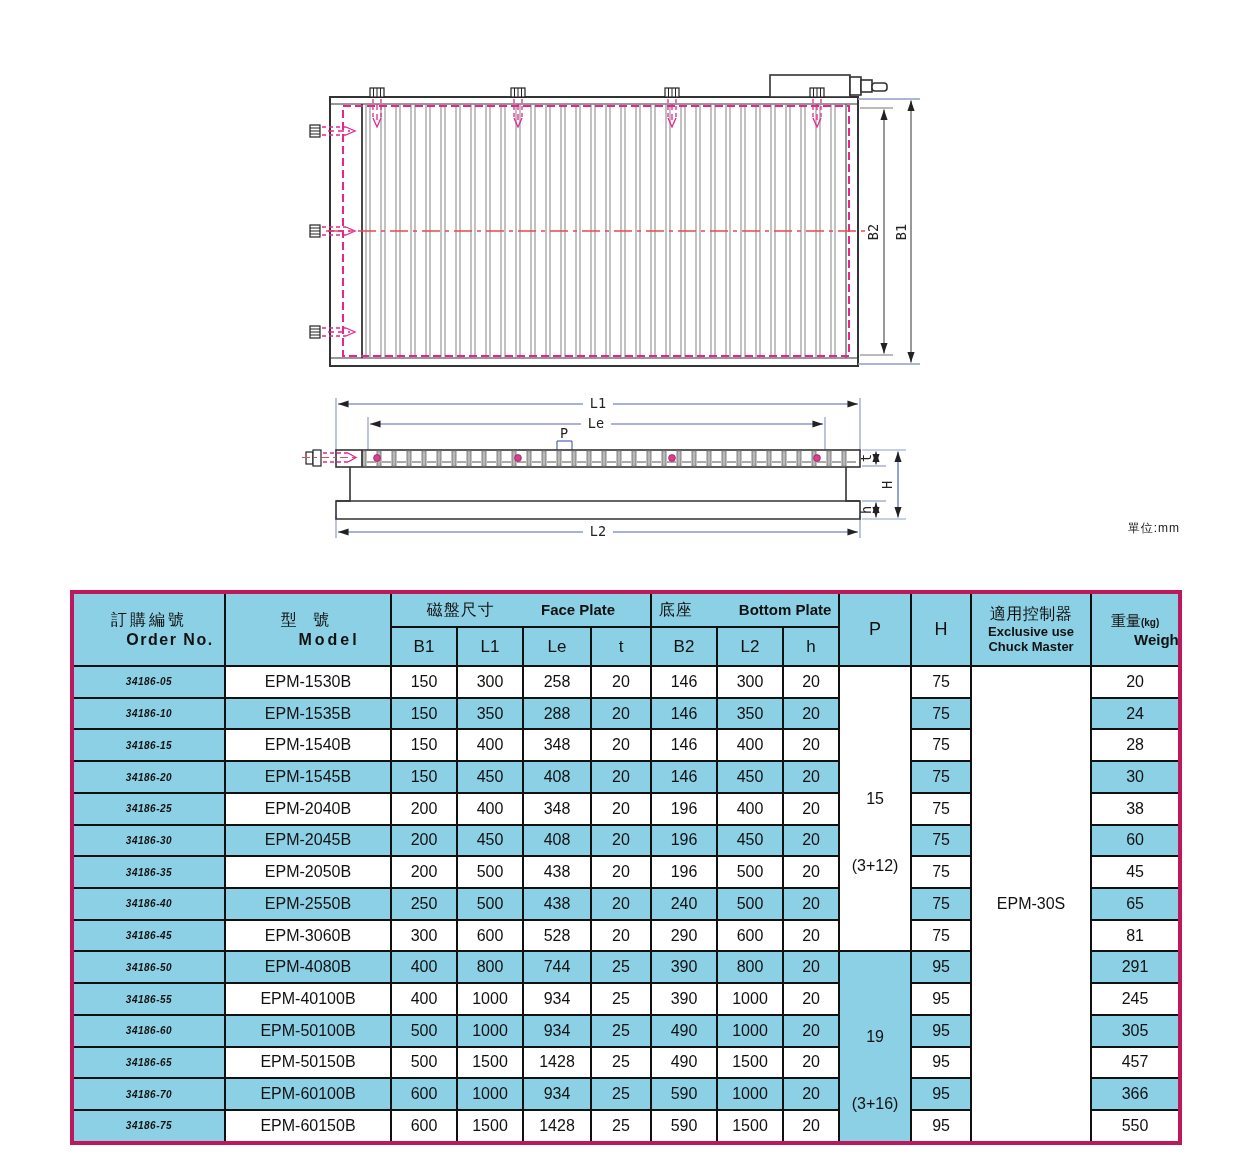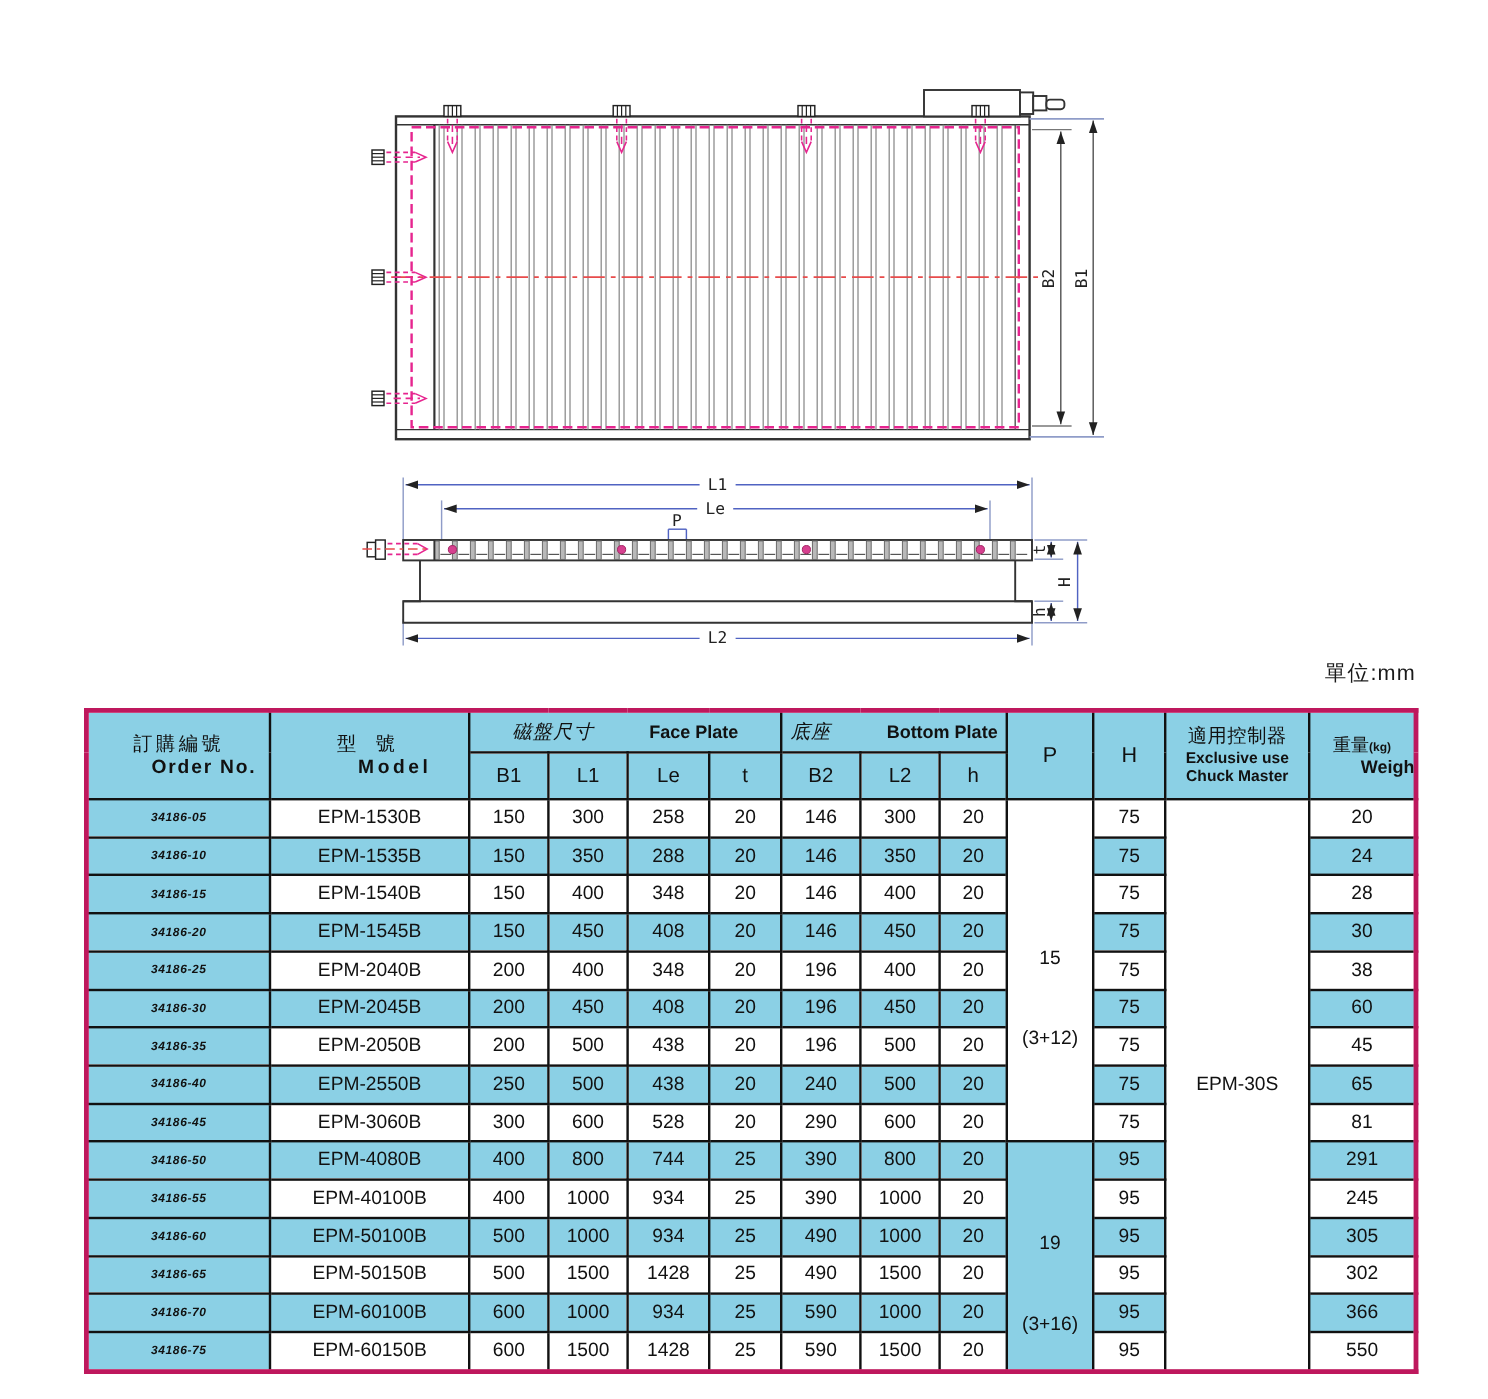--- a/index.html
+++ b/index.html
@@ -3,38 +3,38 @@
 <meta charset="utf-8">
 <style>
   html,body{margin:0;padding:0;}
   body{
     width:1240px;height:1166px;position:relative;background:#fff;
     font-family:"Liberation Sans", sans-serif;color:#111;
     overflow:hidden;
   }
   #drawing{position:absolute;left:0;top:0;}
   .unit-label{
-    position:absolute;top:549px;right:60px;
-    font-size:18px;color:#1a1a1a;letter-spacing:1px;
+    position:absolute;top:520px;right:60px;
+    font-size:12px;color:#1a1a1a;letter-spacing:1px;
   }
   .spec-table{
     position:absolute;left:70px;top:590px;
     border-collapse:collapse;table-layout:fixed;width:1108px;
     border:4px solid #be185d;
     padding-left:40px;
   }
   .spec-table th,.spec-table td{
     border:2px solid #111;text-align:center;vertical-align:middle;
     padding:0;overflow:hidden;
   }
   .spec-table thead th{background:#8BD0E5;font-weight:normal;}
   .zh{font-size:16px;letter-spacing:3px;}
   .en{font-size:16px;font-weight:bold;letter-spacing:1.5px;margin-left:42px;}
   .group-hd{font-size:15px;}
-  .group-hd .zh{letter-spacing:1px;font-style:italic;}
+  .group-hd .zh{letter-spacing:1px;}
   .group-hd .en{font-size:15px;letter-spacing:0;}
   .sub-hd{font-size:17px;font-weight:bold;height:37px;}
   .ph-hd{font-size:18px;font-weight:bold;}
   .chuck-hd div{line-height:1.2;}
   .chuck-hd .zh{font-size:16px;letter-spacing:0.5px;}
   .chuck-hd .en2{font-size:13px;font-weight:bold;letter-spacing:0;}
   .wt-hd .zh{font-size:15px;letter-spacing:0;}
   .wt-hd .kg{font-size:10px;letter-spacing:0;font-weight:bold;}
   .wt-hd .en{font-size:15px;letter-spacing:0;}
   .spec-table tbody td{height:29.73px;font-size:16px;background:#fff;}
@@ -611,21 +611,21 @@
         <td class="order-cell c-blue">34186-65</td>
         <td>EPM-50150B</td>
         <td>500</td>
         <td>1500</td>
         <td>1428</td>
         <td>25</td>
         <td>490</td>
         <td>1500</td>
         <td>20</td>
         <td>95</td>
-        <td>302</td>
+        <td>457</td>
       </tr>
       <tr>
         <td class="order-cell c-blue">34186-70</td>
         <td class="c-blue">EPM-60100B</td>
         <td class="c-blue">600</td>
         <td class="c-blue">1000</td>
         <td class="c-blue">934</td>
         <td class="c-blue">25</td>
         <td class="c-blue">590</td>
         <td class="c-blue">1000</td>

